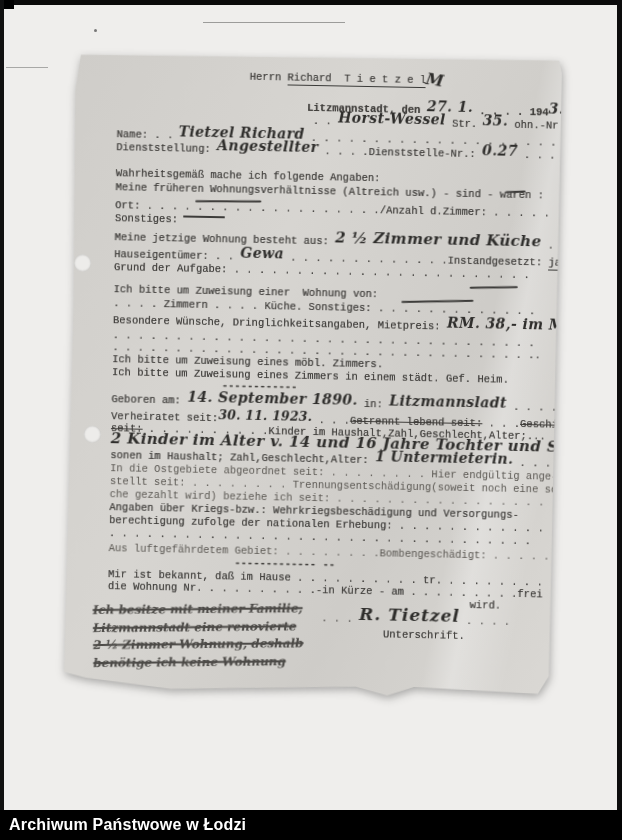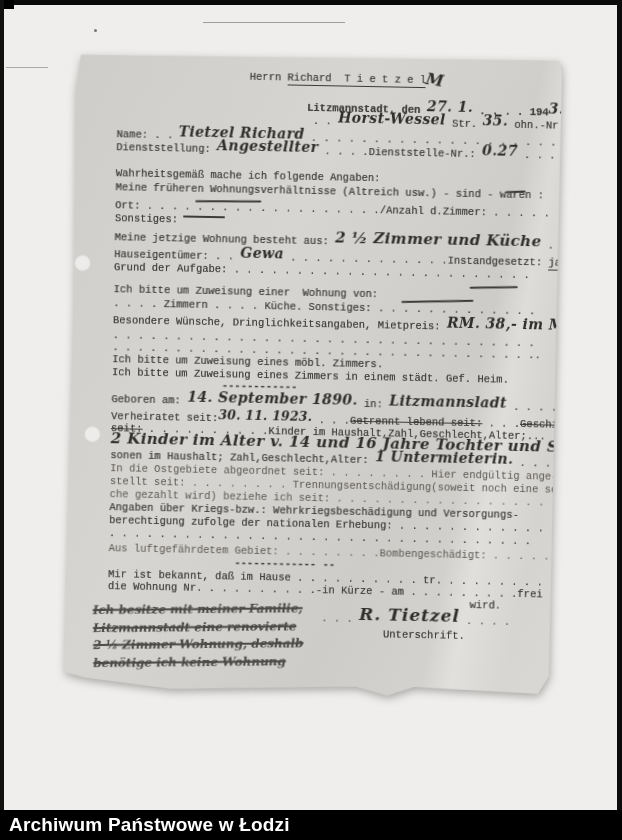--- a/index.html
+++ b/index.html
@@ -45,21 +45,21 @@
   .note{position:absolute;left:28px;top:547px;width:230px;
         font-family:"DejaVu Serif",serif;font-style:italic;font-weight:bold;
         font-size:12px;line-height:17.5px;color:#4c4a47;transform:rotate(-1.6deg);}
   .note div{text-decoration:line-through;text-decoration-thickness:1.5px;}
   .sig{position:absolute;left:256px;top:546px;white-space:pre;
        font-family:"Liberation Mono","DejaVu Sans Mono",monospace;font-size:10.5px;color:#3f3d3a;}
   .sig .hw{font-size:17px;letter-spacing:1px;}
   
   .footer{position:absolute;left:0;bottom:0;width:622px;height:30px;background:#000;
           display:flex;align-items:center;box-sizing:border-box;padding-left:9px;}
-  .footer span{color:#fff;font-size:19px;font-weight:bold;letter-spacing:.2px;}
+  .footer span{color:#fff;font-size:16px;font-weight:bold;letter-spacing:.2px;}
 </style>
 </head>
 <body>
 
 <div class="stage">
 
   <div class="bar-top"></div>
   <div class="corner-tl"></div>
   <div class="bar-left"></div>
   <div class="bar-right"></div>

